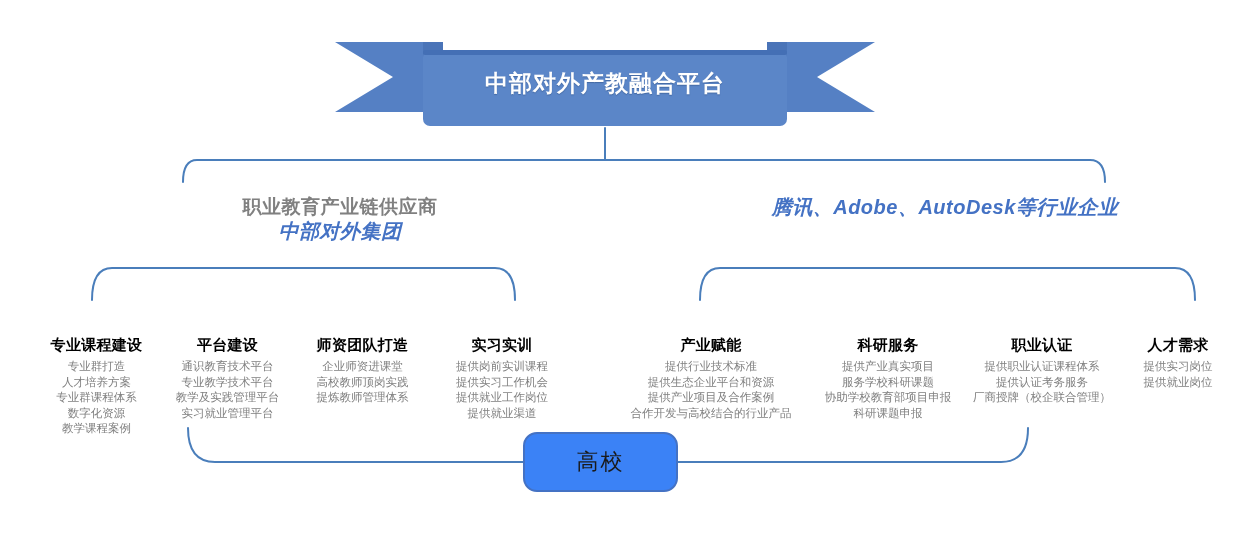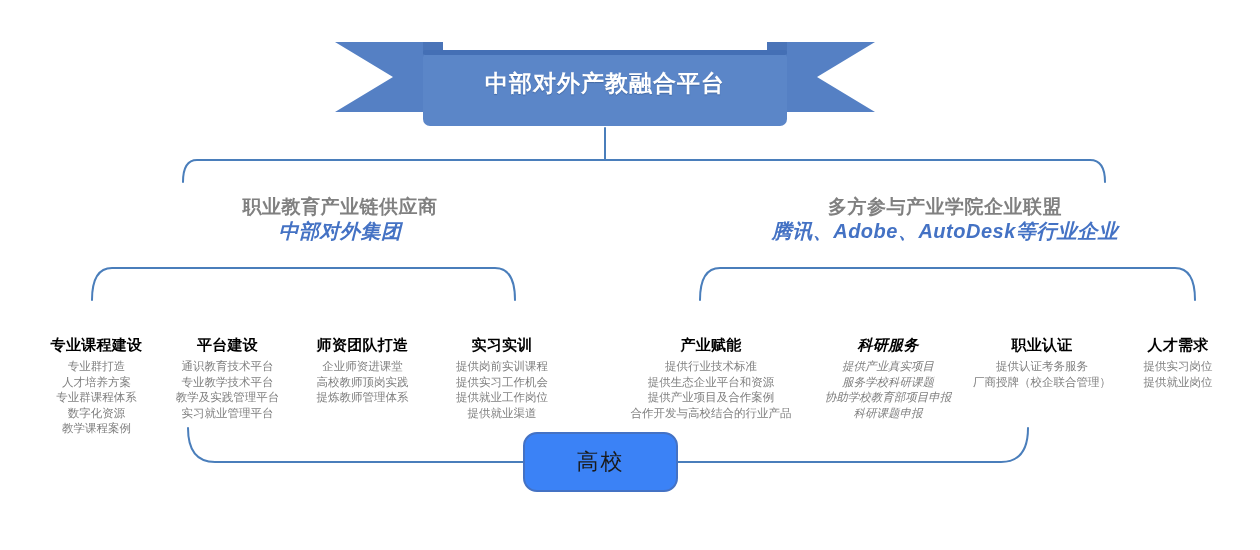--- a/index.html
+++ b/index.html
@@ -90,21 +90,20 @@
     </svg>
     <div class="ribbon-title">中部对外产教融合平台</div>
   </div>
 
   <div class="group-head" id="group-left">
     <div class="gh-top">职业教育产业链供应商</div>
     <div class="gh-sub">中部对外集团</div>
   </div>
 
   <div class="group-head" id="group-right">
-    <div class="gh-top">多方参与产业学院企业联盟</div>
     <div class="gh-sub">腾讯、Adobe、AutoDesk等行业企业</div>
   </div>
 
   <div class="pillar" style="left:24px;width:145px;">
     <div class="pillar-title">专业课程建设</div>
     <ul class="pillar-list">
         <li>专业群打造</li>
         <li>人才培养方案</li>
         <li>专业群课程体系</li>
         <li>数字化资源</li>
@@ -144,33 +143,34 @@
   <div class="pillar" style="left:432px;width:140px;">
     <div class="pillar-title">实习实训</div>
     <ul class="pillar-list">
         <li>提供岗前实训课程</li>
         <li>提供实习工作机会</li>
         <li>提供就业工作岗位</li>
         <li>提供就业渠道</li>
       </ul>
   </div>
 
-  <div class="pillar" style="left:798px;width:180px;font-style:italic;">
+  <div class="pillar" style="left:798px;width:180px;">
     <div class="pillar-title">科研服务</div>
     <ul class="pillar-list">
         <li>提供产业真实项目</li>
         <li>服务学校科研课题</li>
         <li>协助学校教育部项目申报</li>
         <li>科研课题申报</li>
       </ul>
   </div>
 
   <div class="pillar" style="left:952px;width:180px;">
     <div class="pillar-title">职业认证</div>
     <ul class="pillar-list">
+        <li>提供职业认证课程体系</li>
         <li>提供认证考务服务</li>
         <li>厂商授牌（校企联合管理）</li>
       </ul>
   </div>
 
   <div class="pillar" style="left:1118px;width:120px;">
     <div class="pillar-title">人才需求</div>
     <ul class="pillar-list">
         <li>提供实习岗位</li>
         <li>提供就业岗位</li>

